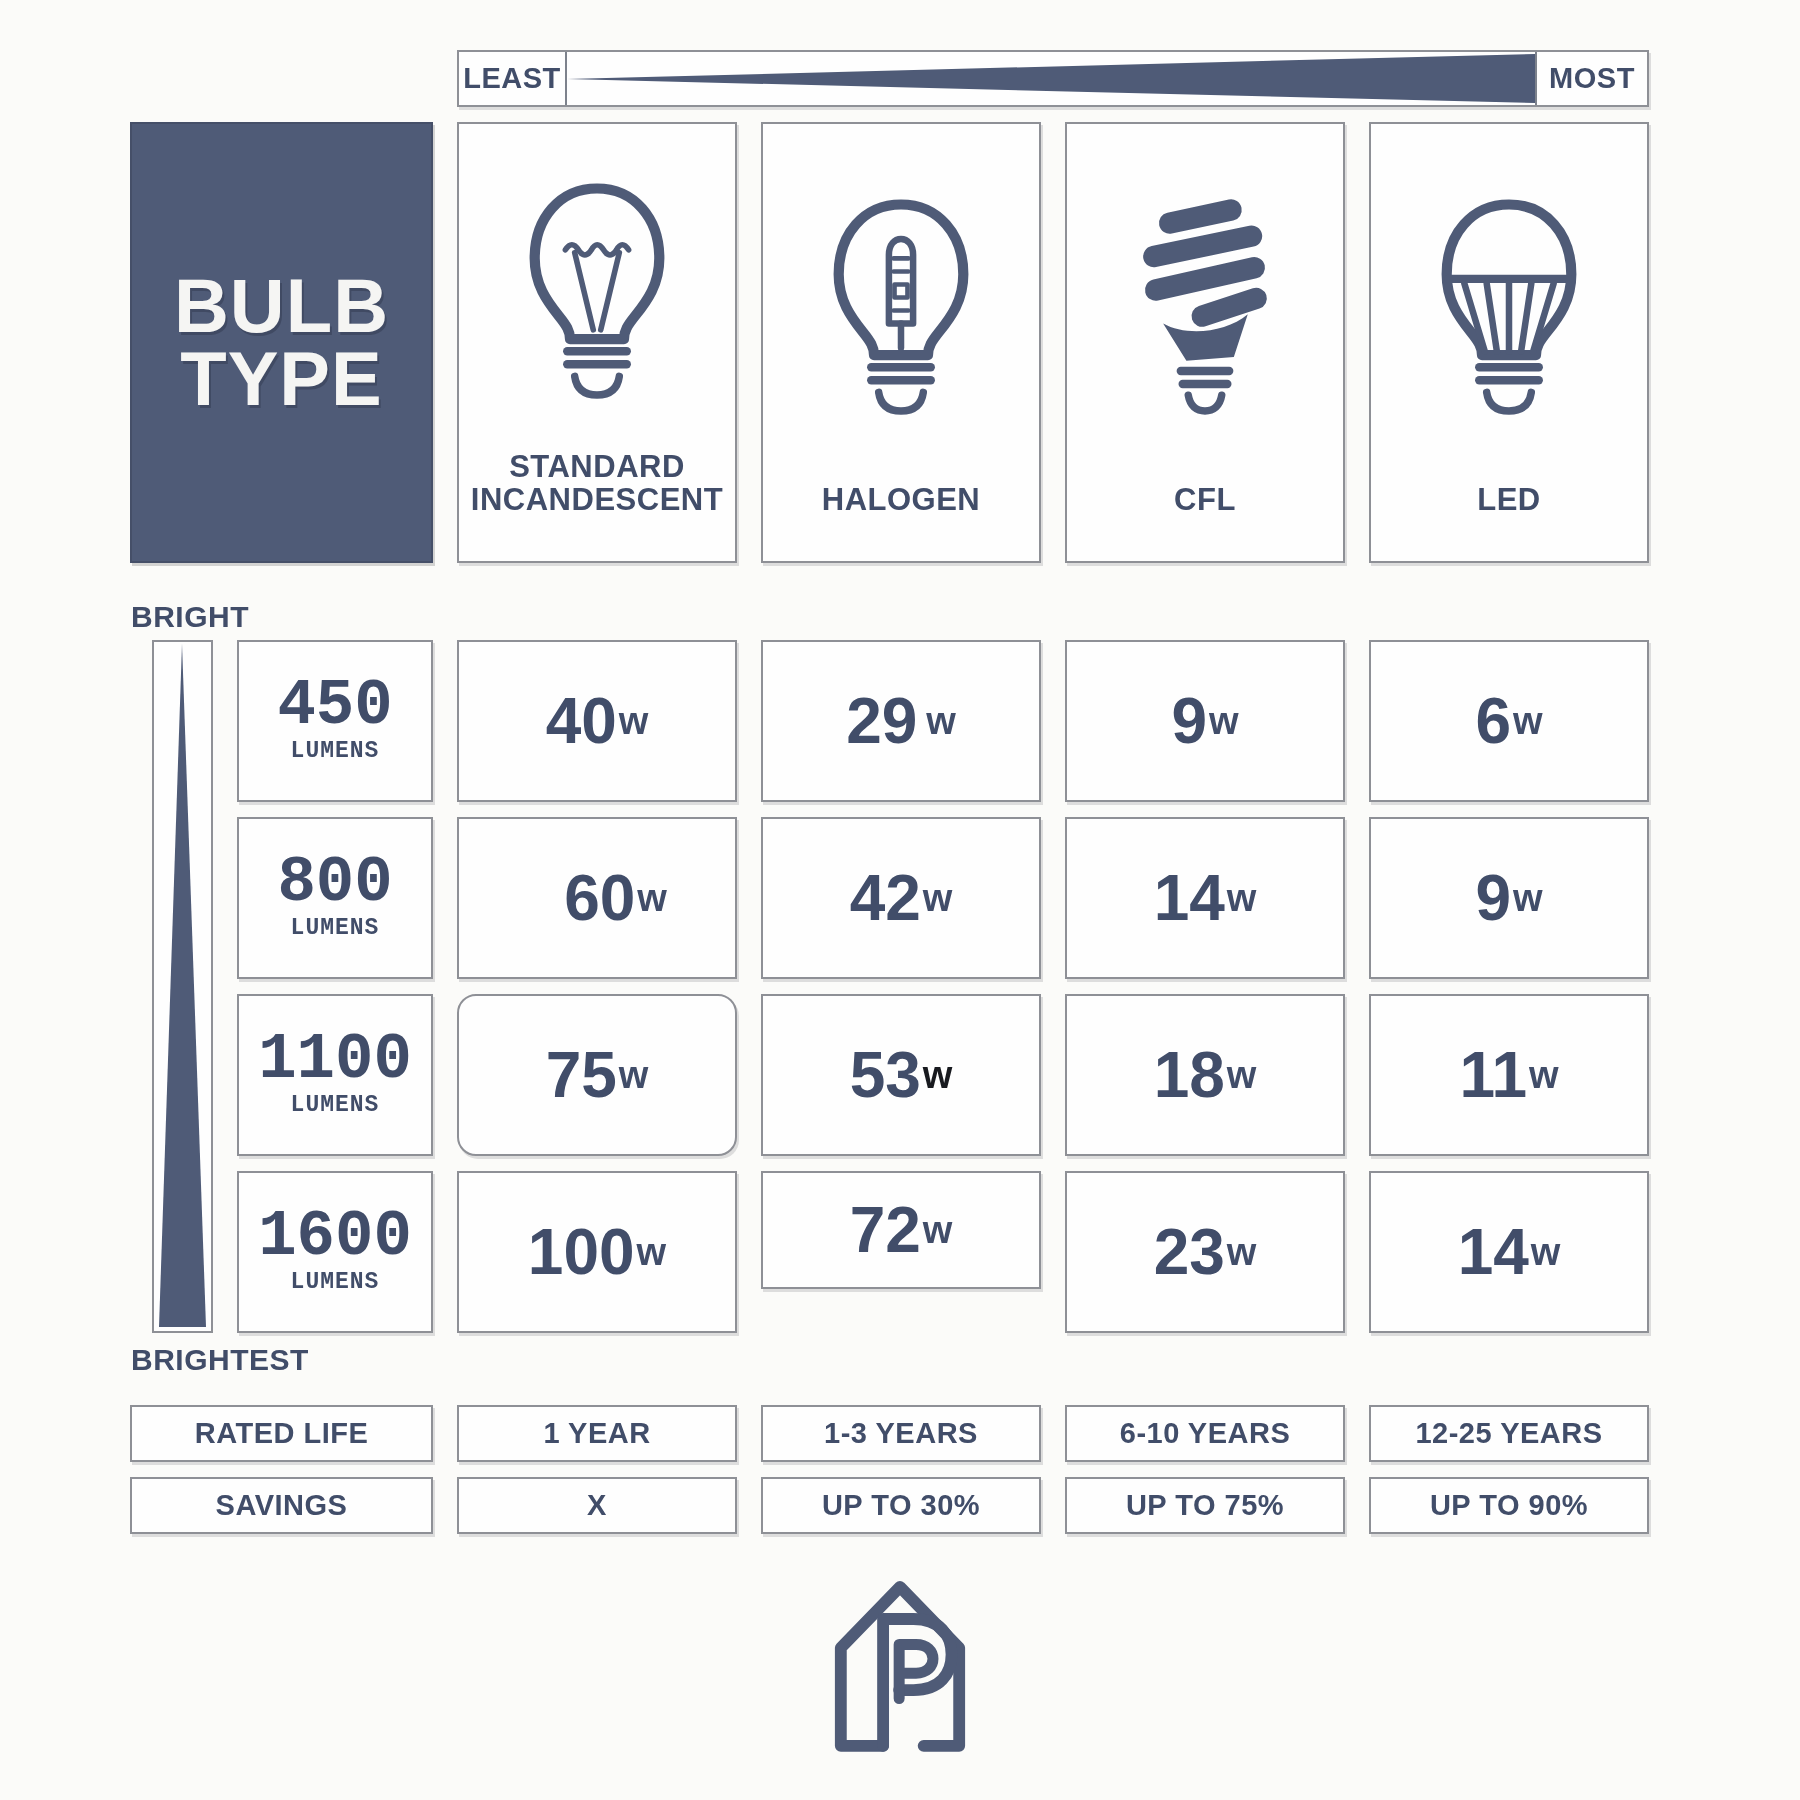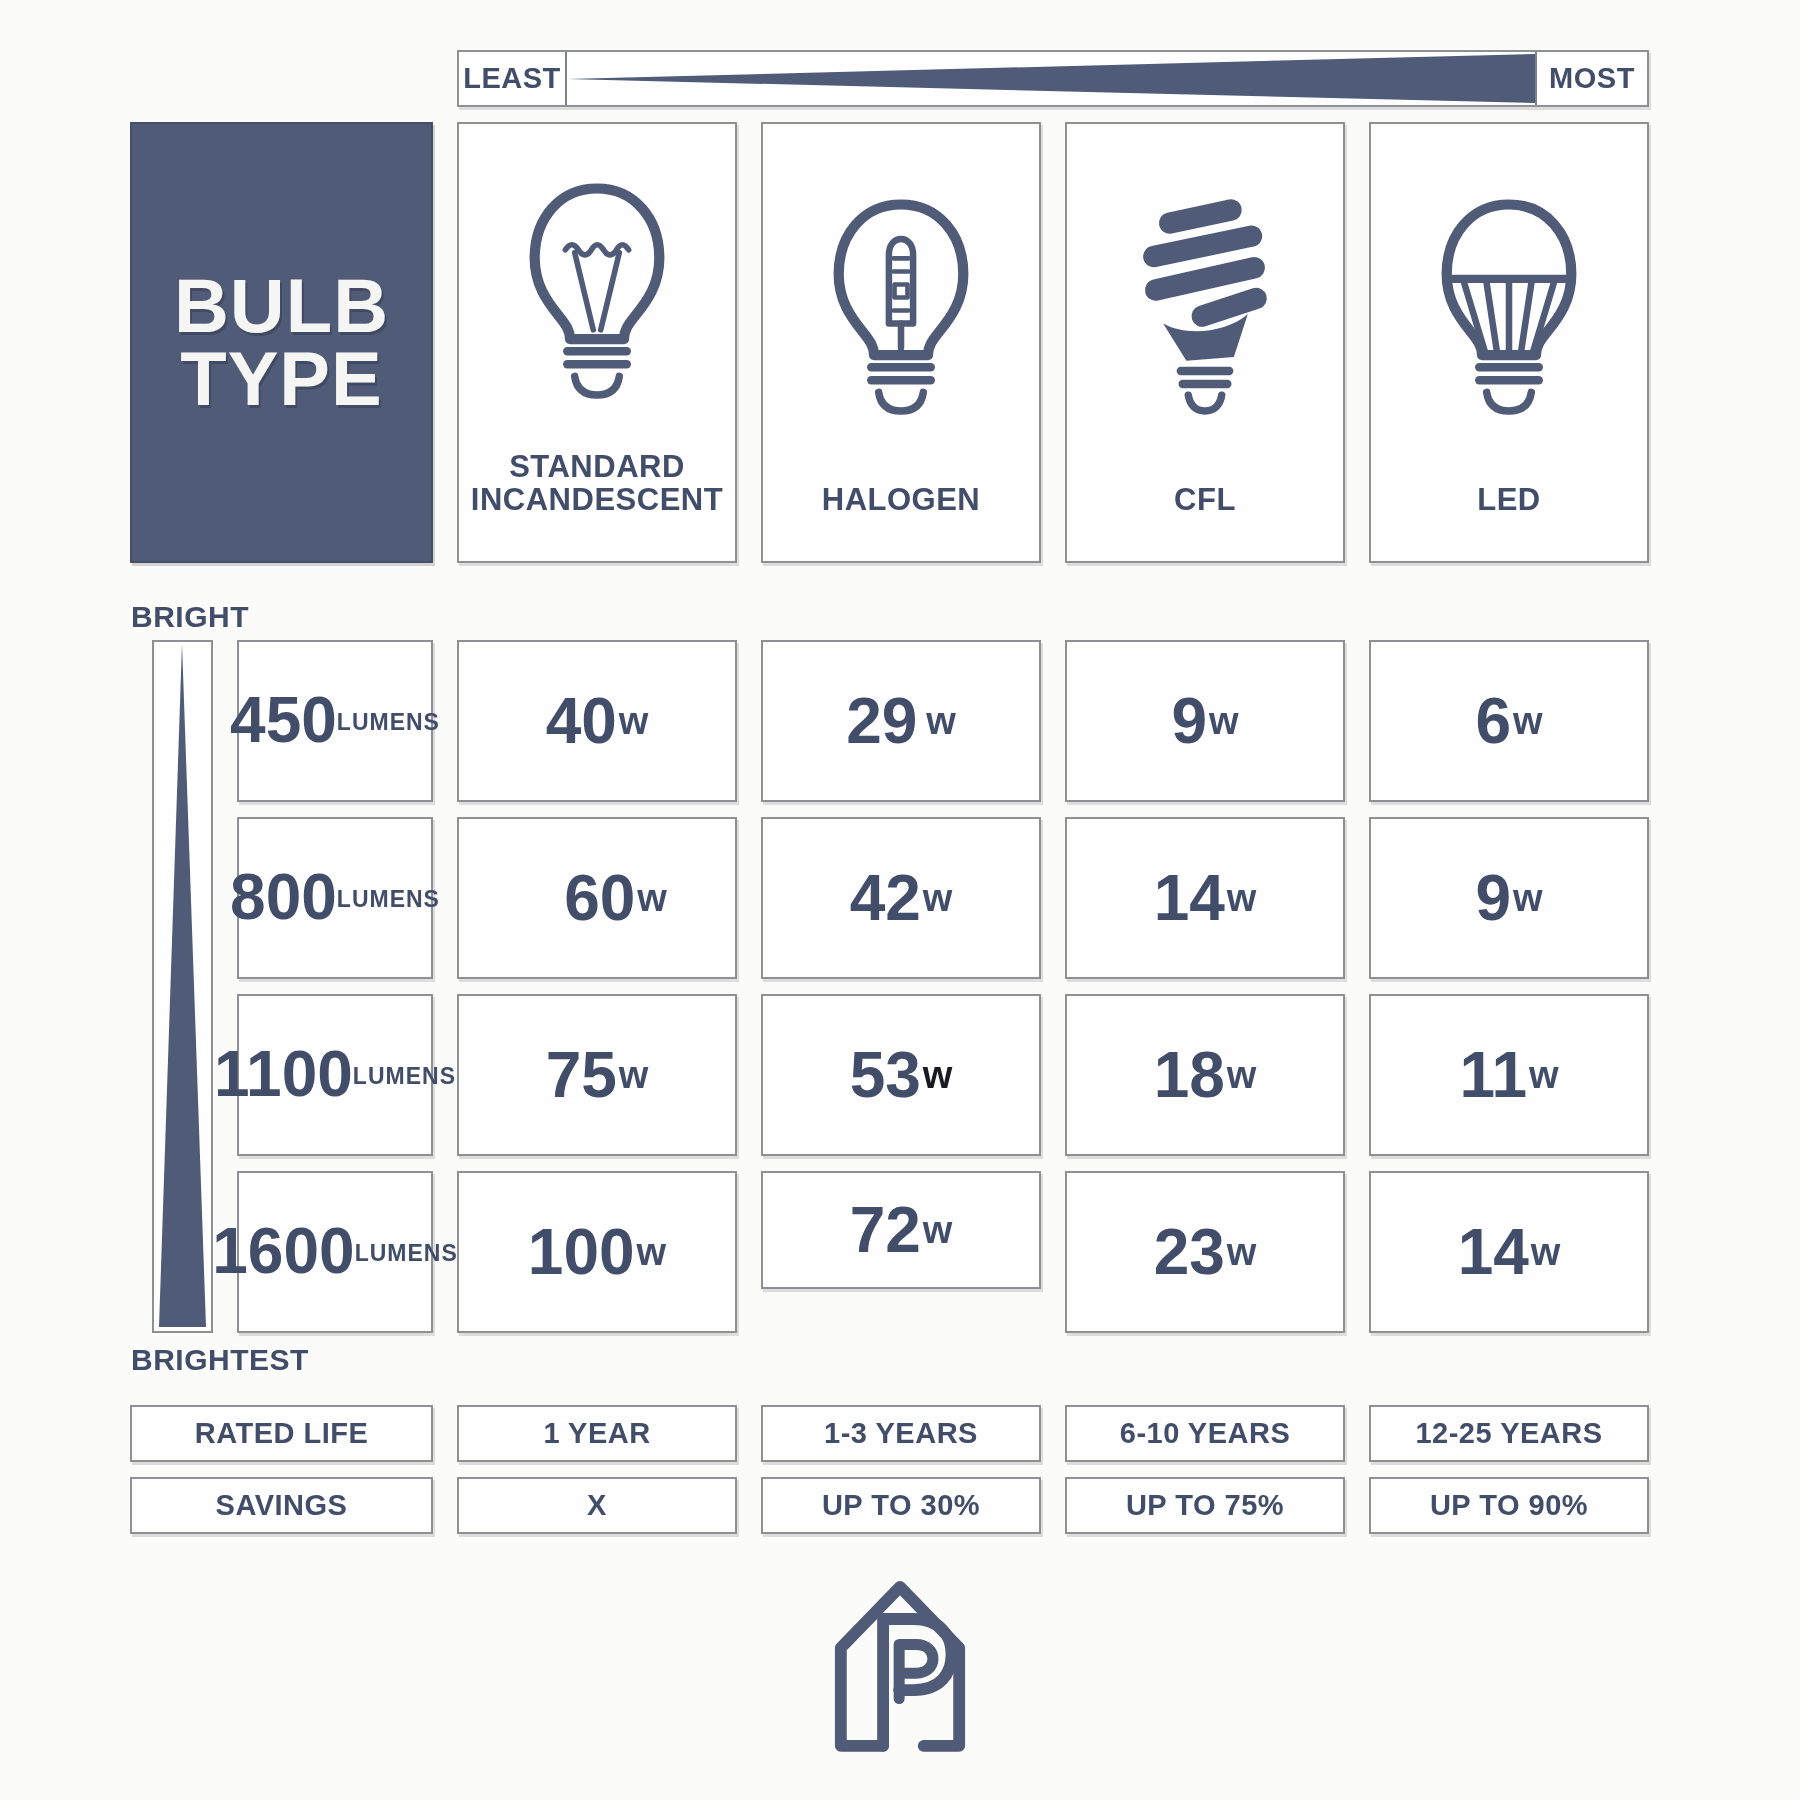--- a/index.html
+++ b/index.html
@@ -41,21 +41,21 @@
   }
   .bulb-card{display:flex;flex-direction:column;align-items:center;}
   .icon-wrap{flex:1;display:flex;align-items:center;justify-content:center;width:100%;}
   .bulb-label{
     font-weight:800;font-size:31px;line-height:1.06;text-align:center;
     letter-spacing:0.5px;padding-bottom:44px;color:#414d69;
   }
   svg .st{stroke:#4f5b77;fill:none;stroke-linecap:round;stroke-linejoin:round;}
   svg .fl{fill:#4f5b77;stroke:none;}
   
-  .lum-box{display:flex;flex-direction:row;align-items:center;justify-content:center;}
+  .lum-box{display:flex;flex-direction:column;align-items:center;justify-content:center;font-family:Liberation Mono, monospace;}
   .lum-num{font-weight:800;font-size:64px;line-height:0.9;letter-spacing:0;}
   .lum-unit{font-weight:800;font-size:23px;letter-spacing:1px;margin-top:2px;}
   .watt-box{display:flex;align-items:center;justify-content:center;}
   .w-num{font-weight:800;font-size:64px;letter-spacing:0;}
   .w-unit{font-weight:800;font-size:38px;margin-left:2px;}
   .w-unit.black{color:#181a1f;}
   .bright-label{font-weight:800;font-size:30px;letter-spacing:0.5px;}
   .wedge-col{padding:0;position:relative;}
   .wedge-col svg{position:absolute;inset:0;width:100%;height:100%;}
   .logo-wrap{display:flex;align-items:center;justify-content:center;}
@@ -203,21 +203,21 @@
   </div>
   <div class="abs box watt-box" style="left:1369px;top:817px;width:280px;height:162px;">
     <span class="w-num">9</span>
       <span class="w-unit">w</span>
   </div>
 
   <div class="abs box lum-box" style="left:237px;top:994px;width:196px;height:162px;">
     <div class="lum-num">1100</div>
     <div class="lum-unit">LUMENS</div>
   </div>
-  <div class="abs box watt-box" style="left:457px;top:994px;width:280px;height:162px;">
+  <div class="abs box watt-box" style="left:457px;top:994px;width:280px;height:162px;border-radius:19px;">
     <span class="w-num">75</span>
       <span class="w-unit">w</span>
   </div>
   <div class="abs box watt-box" style="left:761px;top:994px;width:280px;height:162px;">
     <span class="w-num">53</span>
       <span class="w-unit black">w</span>
   </div>
   <div class="abs box watt-box" style="left:1065px;top:994px;width:280px;height:162px;">
     <span class="w-num">18</span>
       <span class="w-unit">w</span>

